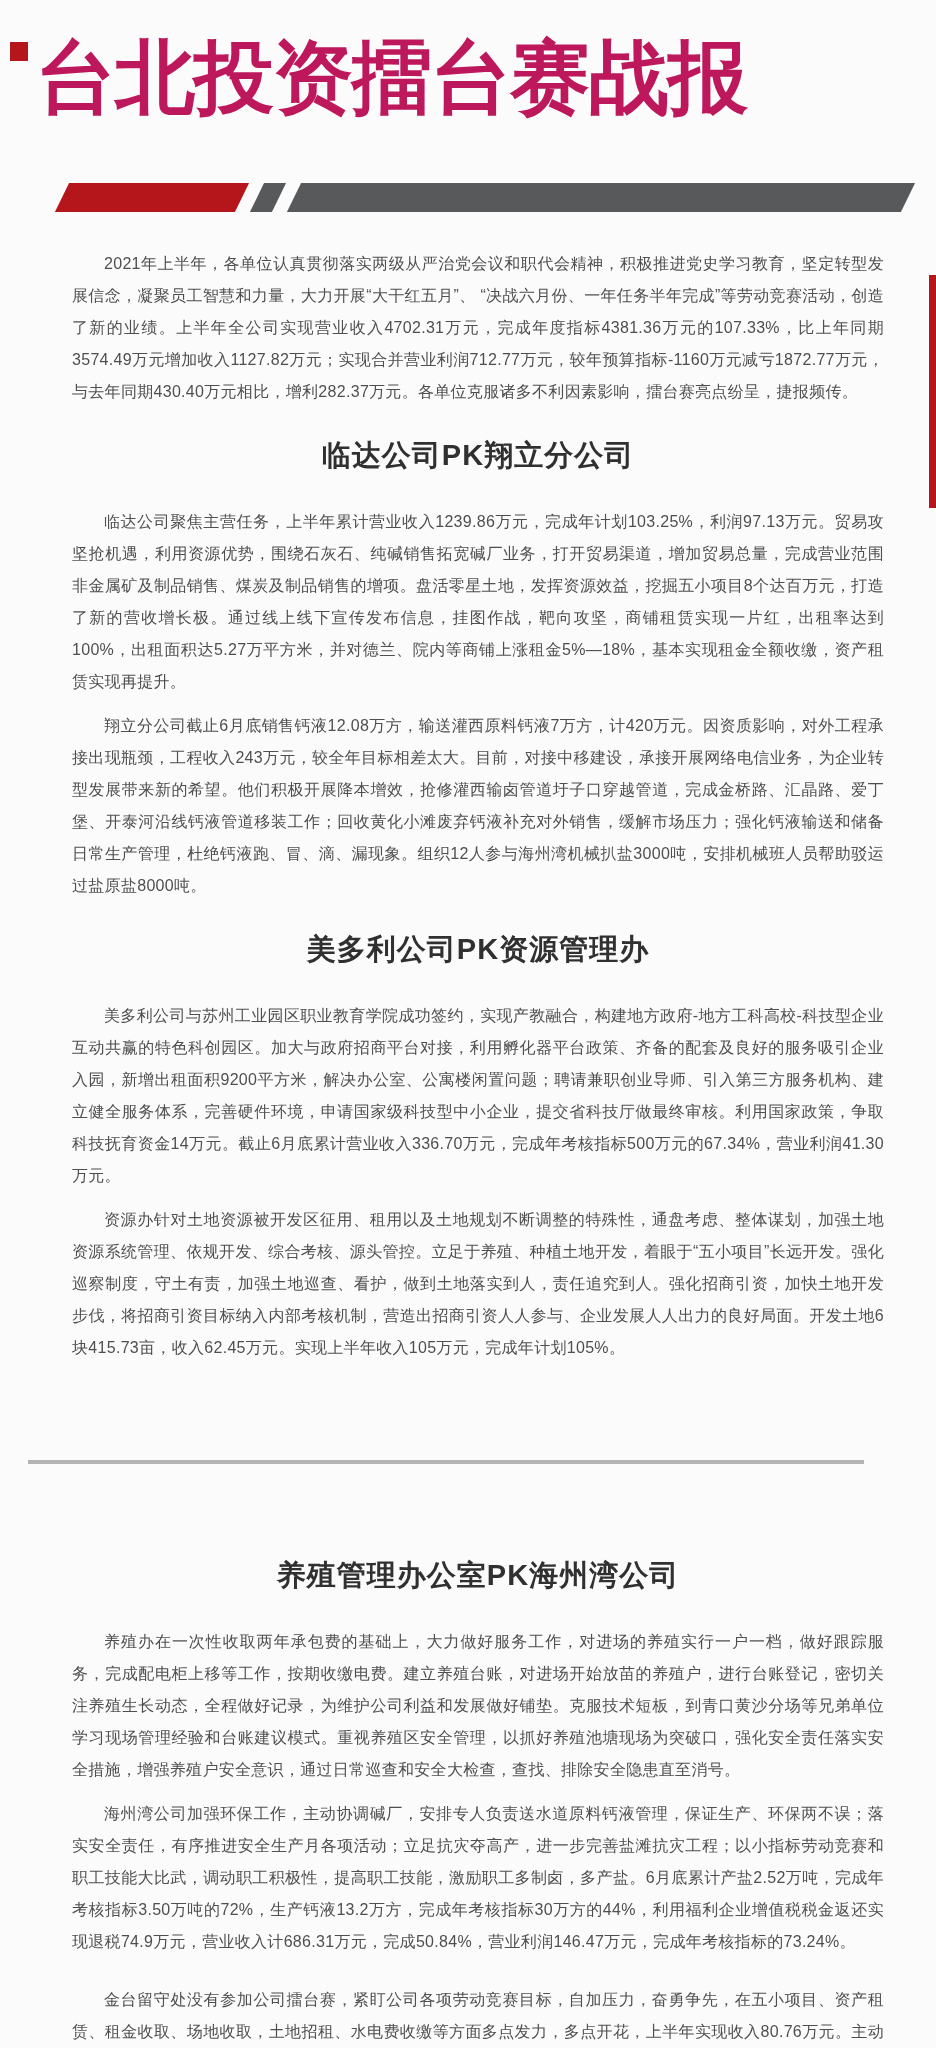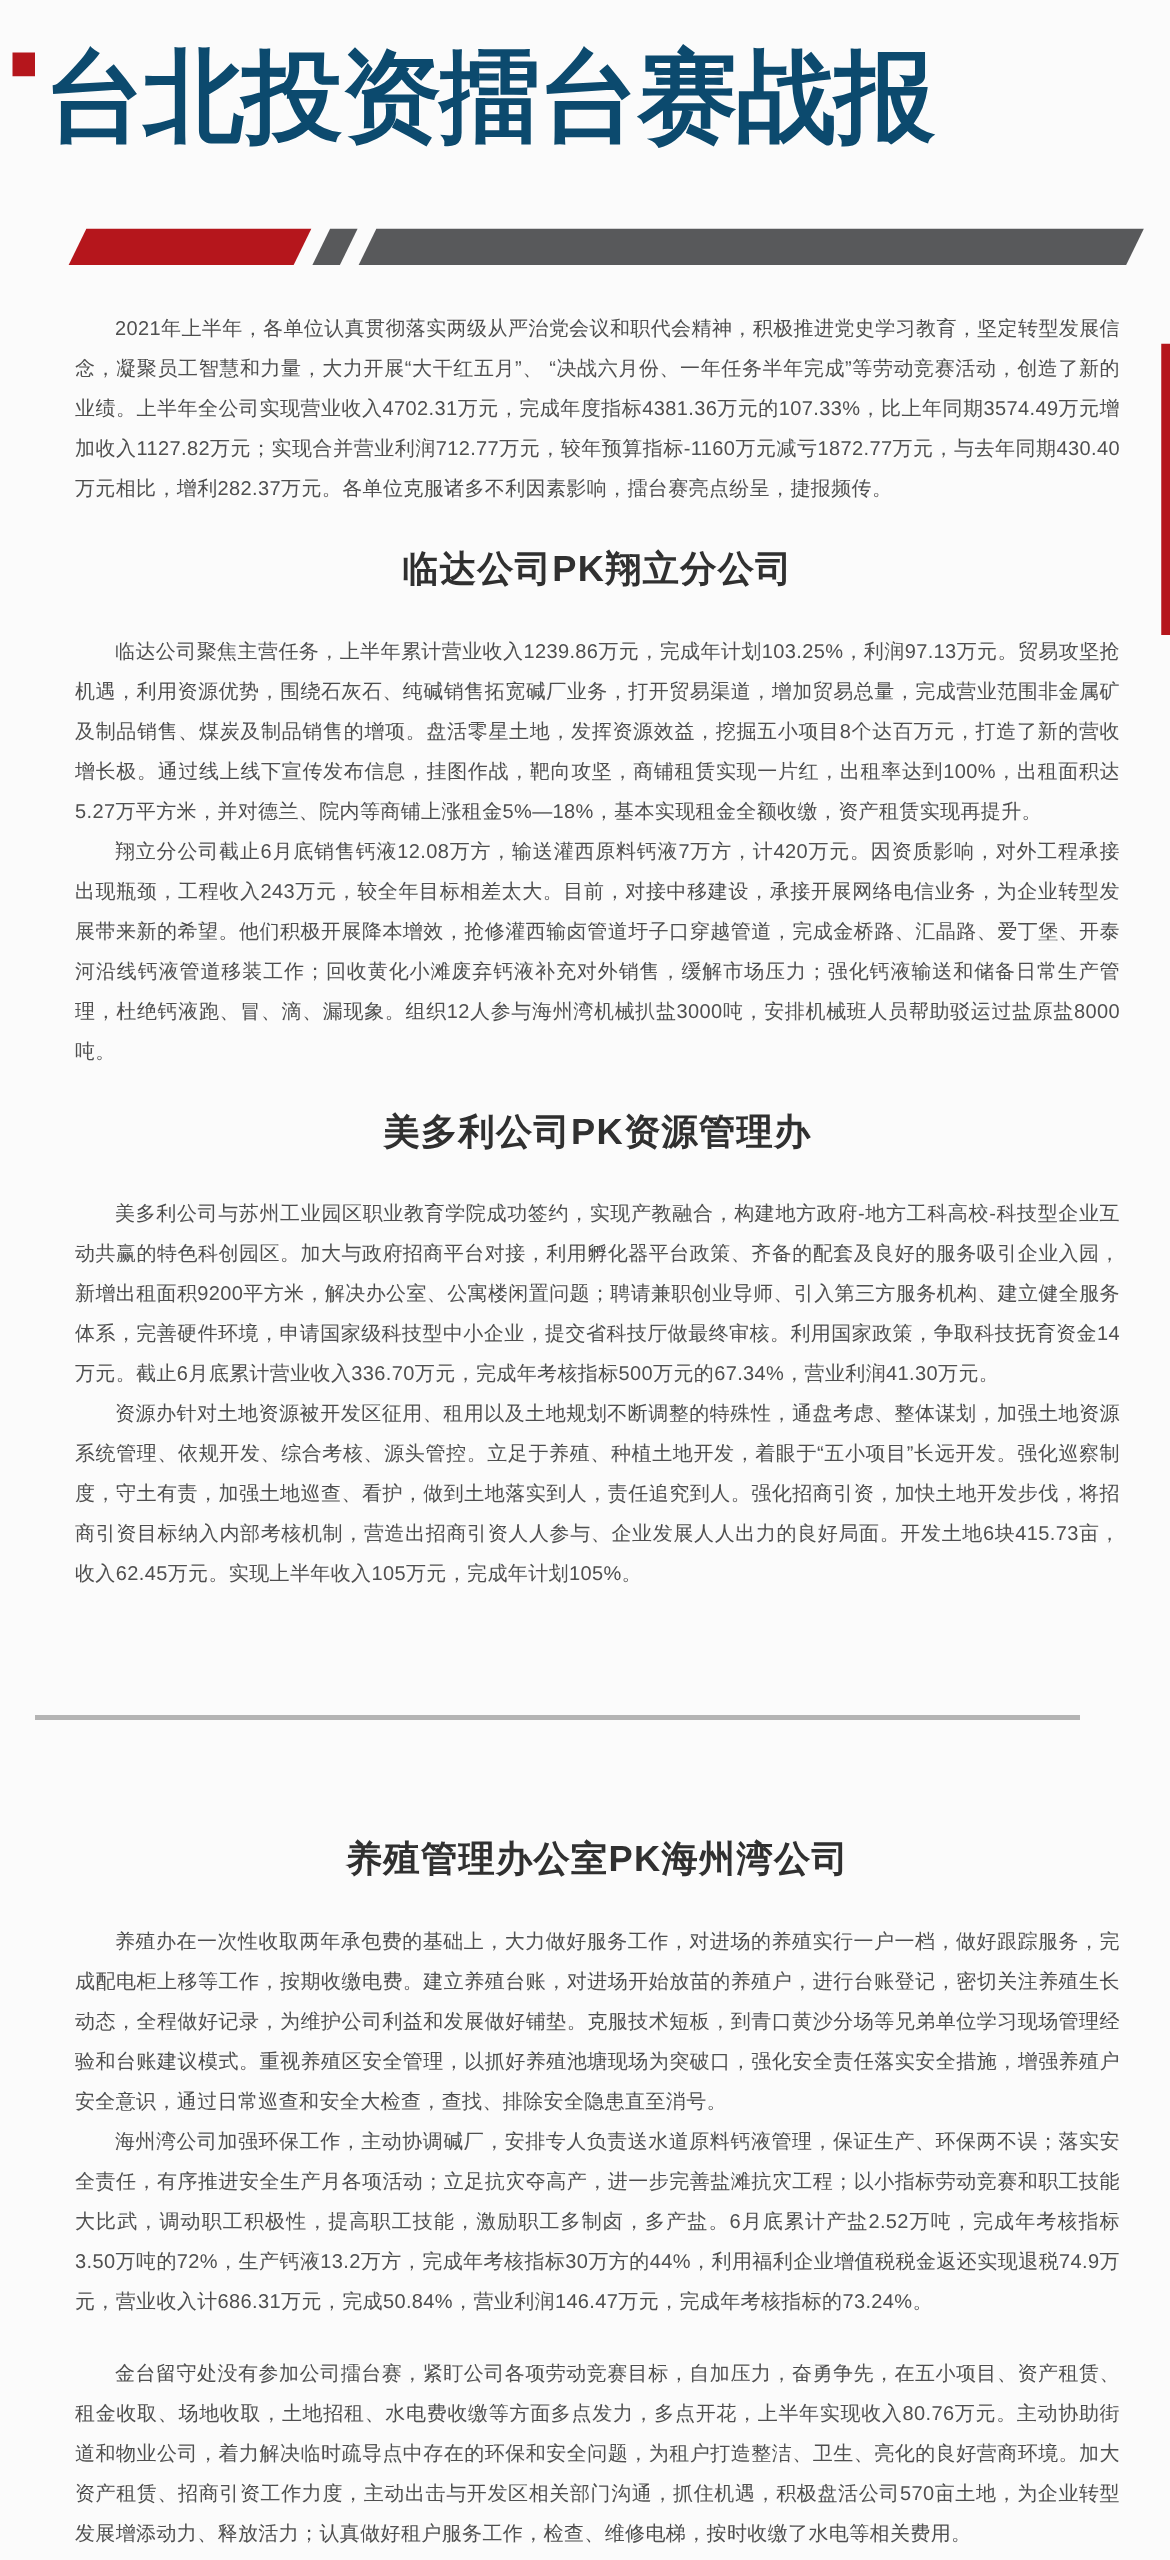--- a/index.html
+++ b/index.html
@@ -14,40 +14,40 @@
   
   .corner-square{position:absolute;left:10px;top:12px;width:18px;height:19px;background:#b5161c;}
 
   
   .right-strip{position:absolute;right:0;top:245px;width:7px;height:233px;background:#b5161c;}
 
   
   .masthead{display:flex;align-items:center;justify-content:space-between;
     margin:30px 34px 0 36px;height:96px;}
   .title{
-    margin:0;color:#0c4a6e;font-size:80px;line-height:96px;font-weight:bold;
+    margin:0;color:#be185d;font-size:80px;line-height:96px;font-weight:bold;
     letter-spacing:-1px;white-space:nowrap;
   }
   .issue-badge{
     background:#1f1f1f;border:2px solid #000;color:#fff;
     width:166px;height:66px;display:flex;align-items:center;justify-content:center;
     font-size:44px;font-weight:bold;letter-spacing:1px;flex:0 0 auto;
   }
 
   
   .deco-bars{display:flex;align-items:stretch;height:29px;margin:57px 28px 0 62px;gap:15px;}
   .bar{transform:skewX(-26deg);}
   .bar-red{width:180px;background:#b5161c;}
   .bar-small{width:22px;background:#58595b;}
   .bar-long{flex:1;background:#58595b;}
 
   
   .article{margin:0;padding:0 40px 0 60px;color:#4f4f4f;}
   .body-text{
-    margin:0;font-size:16px;line-height:32px;letter-spacing:.3px;
+    margin:12px;font-size:16px;line-height:32px;letter-spacing:.3px;
     text-align:justify;text-indent:2em;color:#4f4f4f;
   }
   .intro{margin-top:36px;}
   .section-heading{
     margin:0;padding:0;text-align:center;color:#303030;
     font-size:29px;font-weight:bold;letter-spacing:1px;
   }
   .sec{margin:0;}
   .sec .section-heading{margin-top:28px;}
   .sec .body-text{margin-top:0;}

